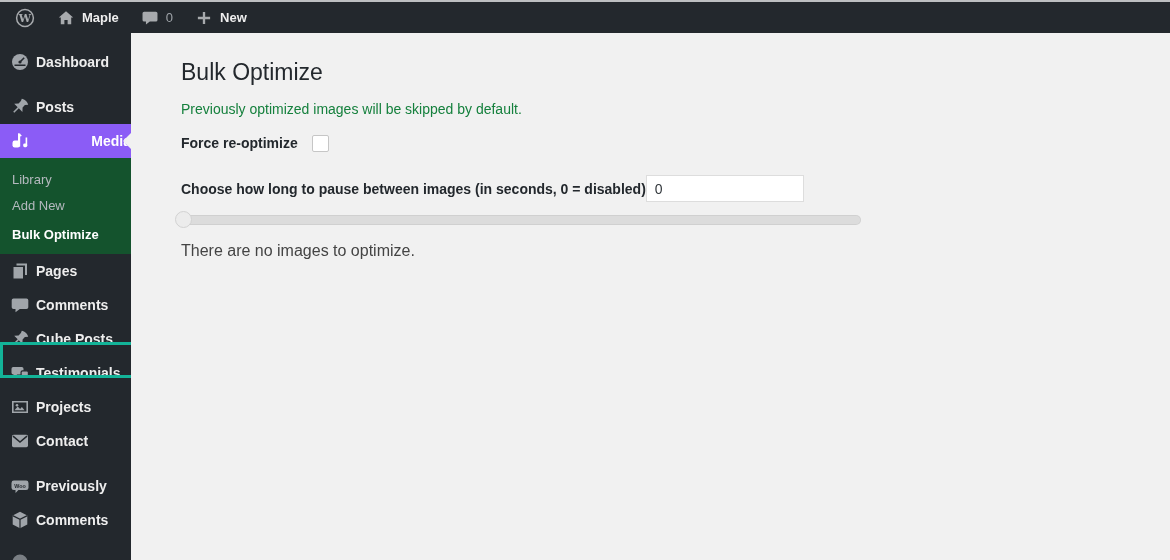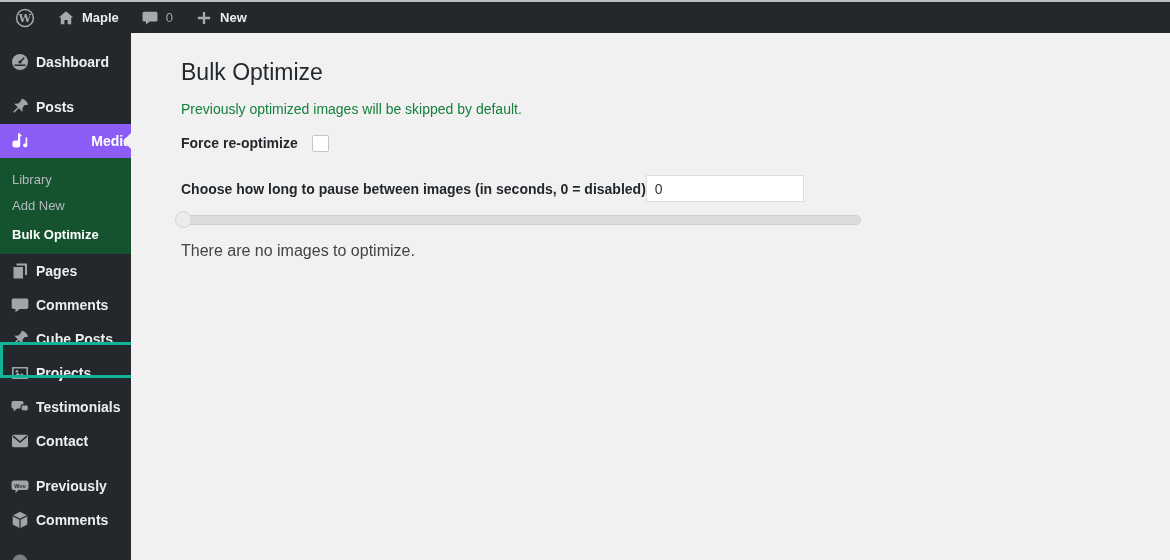--- a/index.html
+++ b/index.html
@@ -198,36 +198,36 @@
       <svg viewBox="0 0 20 20" fill="currentColor">
           <path d="M11.8 1.8c2.8.3 5.6 3 6.4 5.9l-3.3.4-2.3 2.3-.2 4.5-3.6-3.6-4.5 4.5-1.1-1.1 4.5-4.5-3.5-3.5 4.4-.3 2.3-2.3Z"></path>
         </svg>
     </span>
     <span>Cube Posts</span>
   </div>
 
   <div class="menu-item">
     <span class="mi-icon">
       <svg viewBox="0 0 20 20" fill="currentColor">
+          <path d="M3.2 4h8.6a1.7 1.7 0 0 1 1.7 1.7v4a1.7 1.7 0 0 1-1.7 1.7H7.2l-3.6 3v-3H3.2a1.7 1.7 0 0 1-1.7-1.7v-4A1.7 1.7 0 0 1 3.2 4Z"></path>
+          <path d="M12.6 7.8h4.3a1.5 1.5 0 0 1 1.5 1.5v3a1.5 1.5 0 0 1-1.5 1.5h-.4l1.9 2.7-4-2.7h-1.8a1.5 1.5 0 0 1-1.5-1.5v-3a1.5 1.5 0 0 1 1.5-1.5Z" stroke="#23282d" stroke-width="1.2"></path>
+        </svg>
+    </span>
+    <span>Testimonials</span>
+  </div>
+
+  <div class="menu-item">
+    <span class="mi-icon">
+      <svg viewBox="0 0 20 20" fill="currentColor">
           <path d="M2 4h16v12H2Zm1.6 1.6v8.8h12.8V5.6Z"></path>
           <circle cx="7" cy="8.2" r="1.3"></circle>
           <path d="M4.5 13.2l3.2-3.8 2.4 2.6 1.8-2 2.6 3.2Z"></path>
         </svg>
     </span>
     <span>Projects</span>
-  </div>
-
-  <div class="menu-item">
-    <span class="mi-icon">
-      <svg viewBox="0 0 20 20" fill="currentColor">
-          <path d="M3.2 4h8.6a1.7 1.7 0 0 1 1.7 1.7v4a1.7 1.7 0 0 1-1.7 1.7H7.2l-3.6 3v-3H3.2a1.7 1.7 0 0 1-1.7-1.7v-4A1.7 1.7 0 0 1 3.2 4Z"></path>
-          <path d="M12.6 7.8h4.3a1.5 1.5 0 0 1 1.5 1.5v3a1.5 1.5 0 0 1-1.5 1.5h-.4l1.9 2.7-4-2.7h-1.8a1.5 1.5 0 0 1-1.5-1.5v-3a1.5 1.5 0 0 1 1.5-1.5Z" stroke="#23282d" stroke-width="1.2"></path>
-        </svg>
-    </span>
-    <span>Testimonials</span>
   </div>
 
   <div class="menu-item">
     <span class="mi-icon">
       <svg viewBox="0 0 20 20" fill="currentColor">
           <rect x="2" y="3.8" width="16" height="12.4" rx="1.6"></rect>
           <path d="M3 5.2l7 5.8 7-5.8" fill="none" stroke="#23282d" stroke-width="1.5"></path>
         </svg>
     </span>
     <span>Contact</span>

